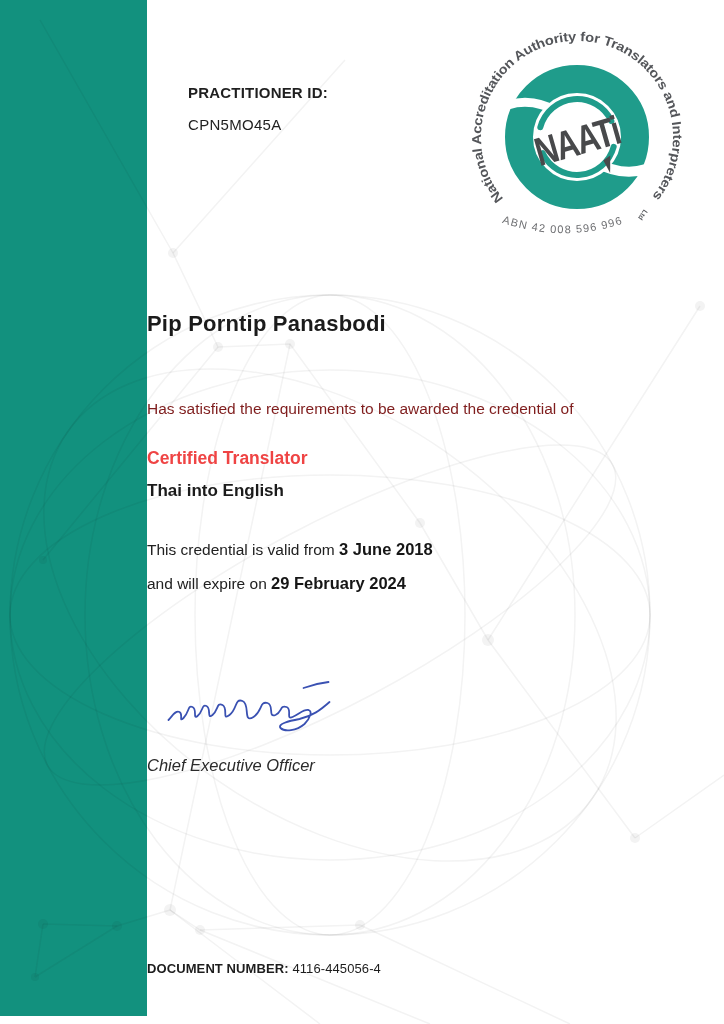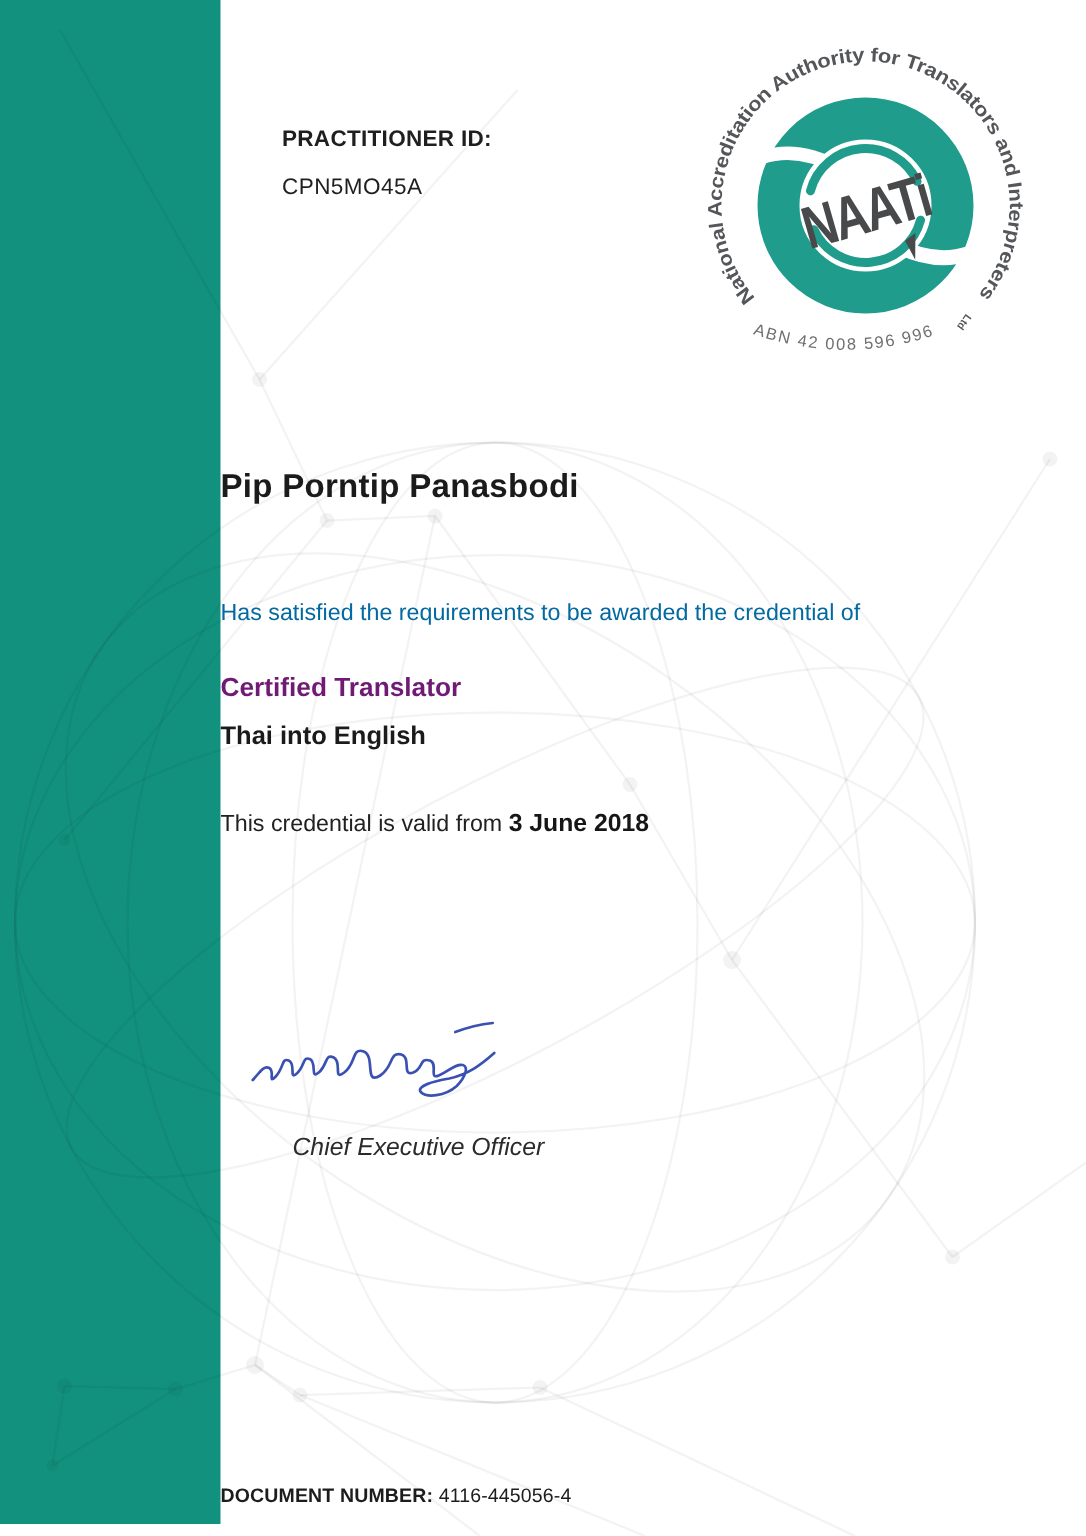--- a/index.html
+++ b/index.html
@@ -12,30 +12,30 @@
 
   .practitioner { position:absolute; left:188px; top:84px; color:#1f1f1f; }
   .pr-label { font-weight:bold; font-size:15px; letter-spacing:.2px; }
   .pr-value { font-size:15px; margin-top:15px; letter-spacing:.3px; }
 
   .logo-svg { position:absolute; left:437px; top:6px; width:280px; height:262px; }
 
   .content { position:absolute; left:147px; right:44px; top:0; height:100%; }
   .line { position:absolute; left:0; right:0; }
   .name       { top:311px; font-size:22px; font-weight:bold; color:#1b1b1b; letter-spacing:.2px; }
-  .statement  { top:400px; font-size:15.5px; color:#0369a1; }
-  .cred-title { top:448px; font-size:17.5px; font-weight:bold; color:#701a75; }
+  .statement  { top:400px; font-size:15.5px; color:#7f1d1d; }
+  .cred-title { top:448px; font-size:17.5px; font-weight:bold; color:#ef4444; }
   .cred-lang  { top:481px; font-size:17px; font-weight:bold; color:#1b1b1b; }
   .valid      { top:540px; font-size:15.5px; }
   .expire     { top:574px; font-size:15.5px; }
   .valid b, .expire b { font-size:16.5px; color:#161616; }
   .sig-wrap   { top:674px; }
   .sig-wrap svg { display:inline-block; margin-left:14px; }
-  .signatory  { top:756px; font-size:16.5px; font-style:italic; color:#2b2b2b;padding-left:48px; }
-  .docnum     { top:989px; font-size:13px; color:#1d1d1d; letter-spacing:.1px; }
+  .signatory  { top:756px; font-size:16.5px; font-style:italic; color:#2b2b2b; }
+  .docnum     { top:961px; font-size:13px; color:#1d1d1d; letter-spacing:.1px; }
   .docnum .lbl { font-weight:bold; }
 </style>
 </head>
 <body>
 
 <div class="page">
 
   <div class="teal-bar"></div>
 
   <svg class="globe-bg" viewBox="0 0 724 1024" xmlns="http://www.w3.org/2000/svg">
@@ -109,20 +109,21 @@
 
     <div class="line name">Pip Porntip Panasbodi</div>
 
     <div class="line statement">Has satisfied the requirements to be awarded the credential of</div>
 
     <div class="line cred-title">Certified Translator</div>
     <div class="line cred-lang">Thai into English</div>
 
     <div class="line valid"><span>This credential is valid from </span><b>3 June 2018</b></div>
 
+    <div class="line expire"><span>and will expire on </span><b>29 February 2024</b></div>
 
     <div class="line sig-wrap">
       <svg width="178" height="68" viewBox="0 0 175 68" xmlns="http://www.w3.org/2000/svg">
         <g fill="none" stroke="#3A51B2" stroke-width="1.8" stroke-linecap="round">
           <path d="M6 46 C10 42 13 36 17 38 C21 40 16 49 21 44 C27 38 25 31 30 33
                    C35 35 30 46 35 42 C41 37 39 30 44 32 C49 34 44 46 50 41
                    C56 36 54 28 60 31 C66 34 59 47 67 41 C75 35 72 24 80 27
                    C88 30 80 50 91 43 C100 37 97 27 105 29 C112 31 105 44 113 41
                    C120 38 117 31 124 33 C130 35 123 46 130 43 C137 40 141 35 146 36
                    C150 37 148 44 142 50 C134 57 122 58 118 54 C115 50 126 47 137 45

